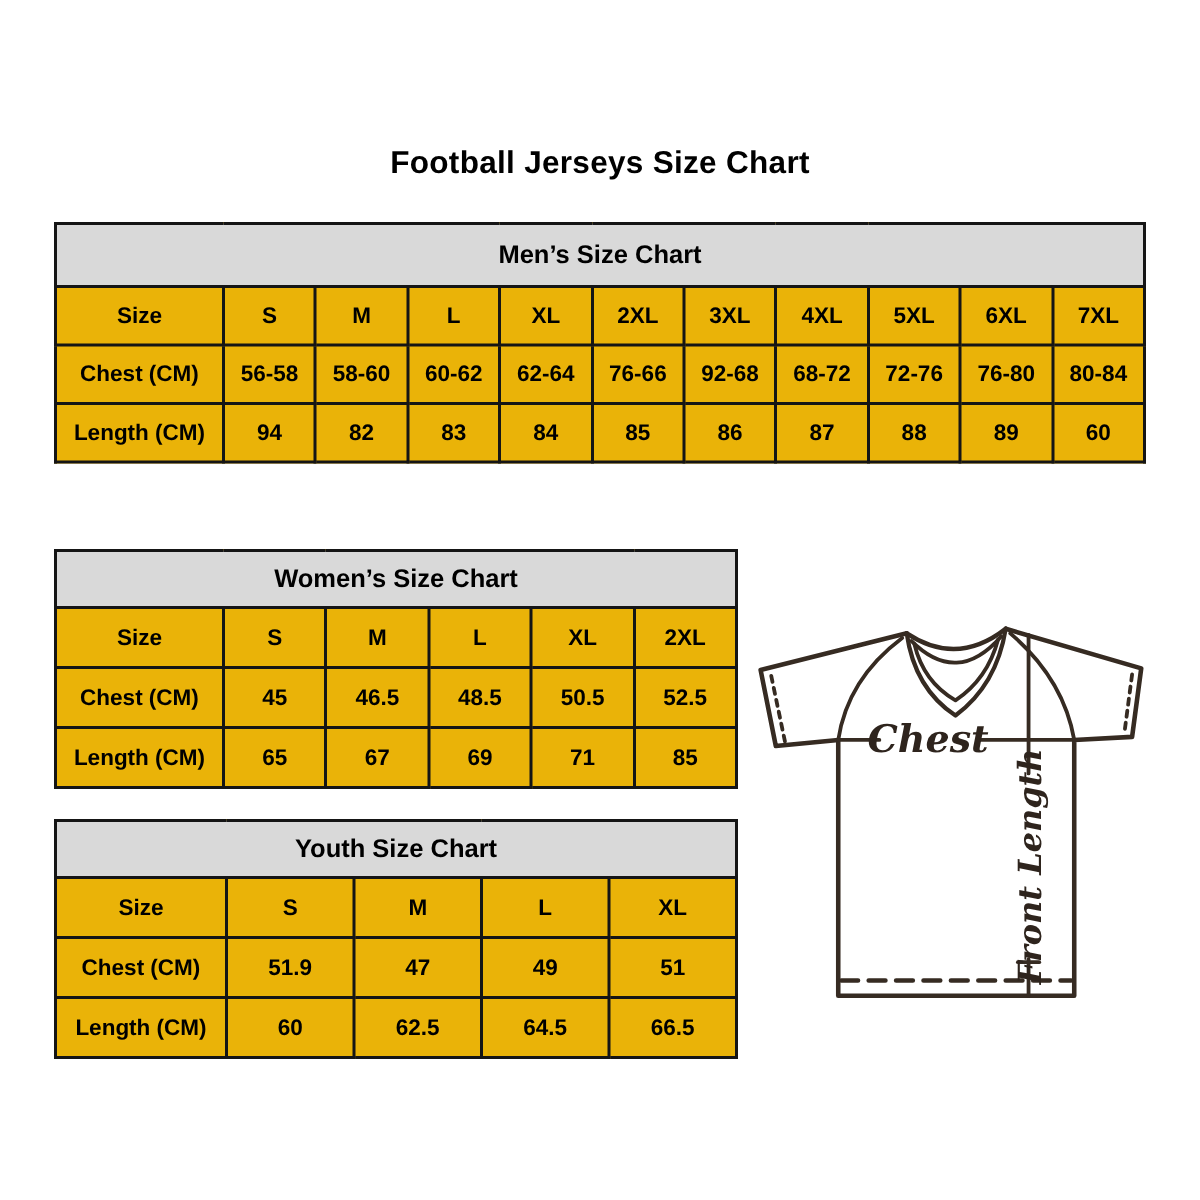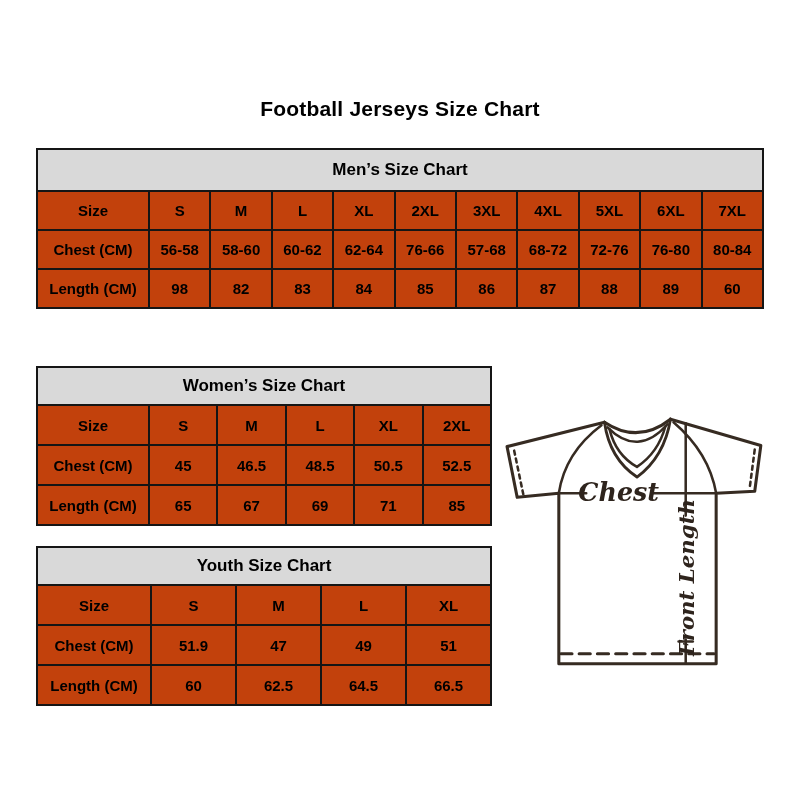--- a/index.html
+++ b/index.html
@@ -20,21 +20,21 @@
     margin: 0;
     font-size: 21px;
     font-weight: bold;
     color: #000000;
     letter-spacing: 0.2px;
   }
   table.size-table {
     position: absolute;
     border-collapse: collapse;
     table-layout: fixed;
-    background: #c2410c;
+    background: #eab308;
   }
   .size-table th, .size-table td {
     border: 2px solid #151515;
     text-align: center;
     vertical-align: middle;
     font-weight: bold;
     color: #000000;
     padding: 0;
     font-size: 15px;
     font-family: "Liberation Sans", sans-serif;
@@ -102,29 +102,29 @@
           <th>6XL</th>
           <th>7XL</th>
         </tr>
         <tr>
           <th>Chest (CM)</th>
           <td>56-58</td>
           <td>58-60</td>
           <td>60-62</td>
           <td>62-64</td>
           <td>76-66</td>
-          <td>57-68</td>
+          <td>92-68</td>
           <td>68-72</td>
           <td>72-76</td>
           <td>76-80</td>
           <td>80-84</td>
         </tr>
         <tr>
           <th>Length (CM)</th>
-          <td>98</td>
+          <td>94</td>
           <td>82</td>
           <td>83</td>
           <td>84</td>
           <td>85</td>
           <td>86</td>
           <td>87</td>
           <td>88</td>
           <td>89</td>
           <td>60</td>
         </tr>

